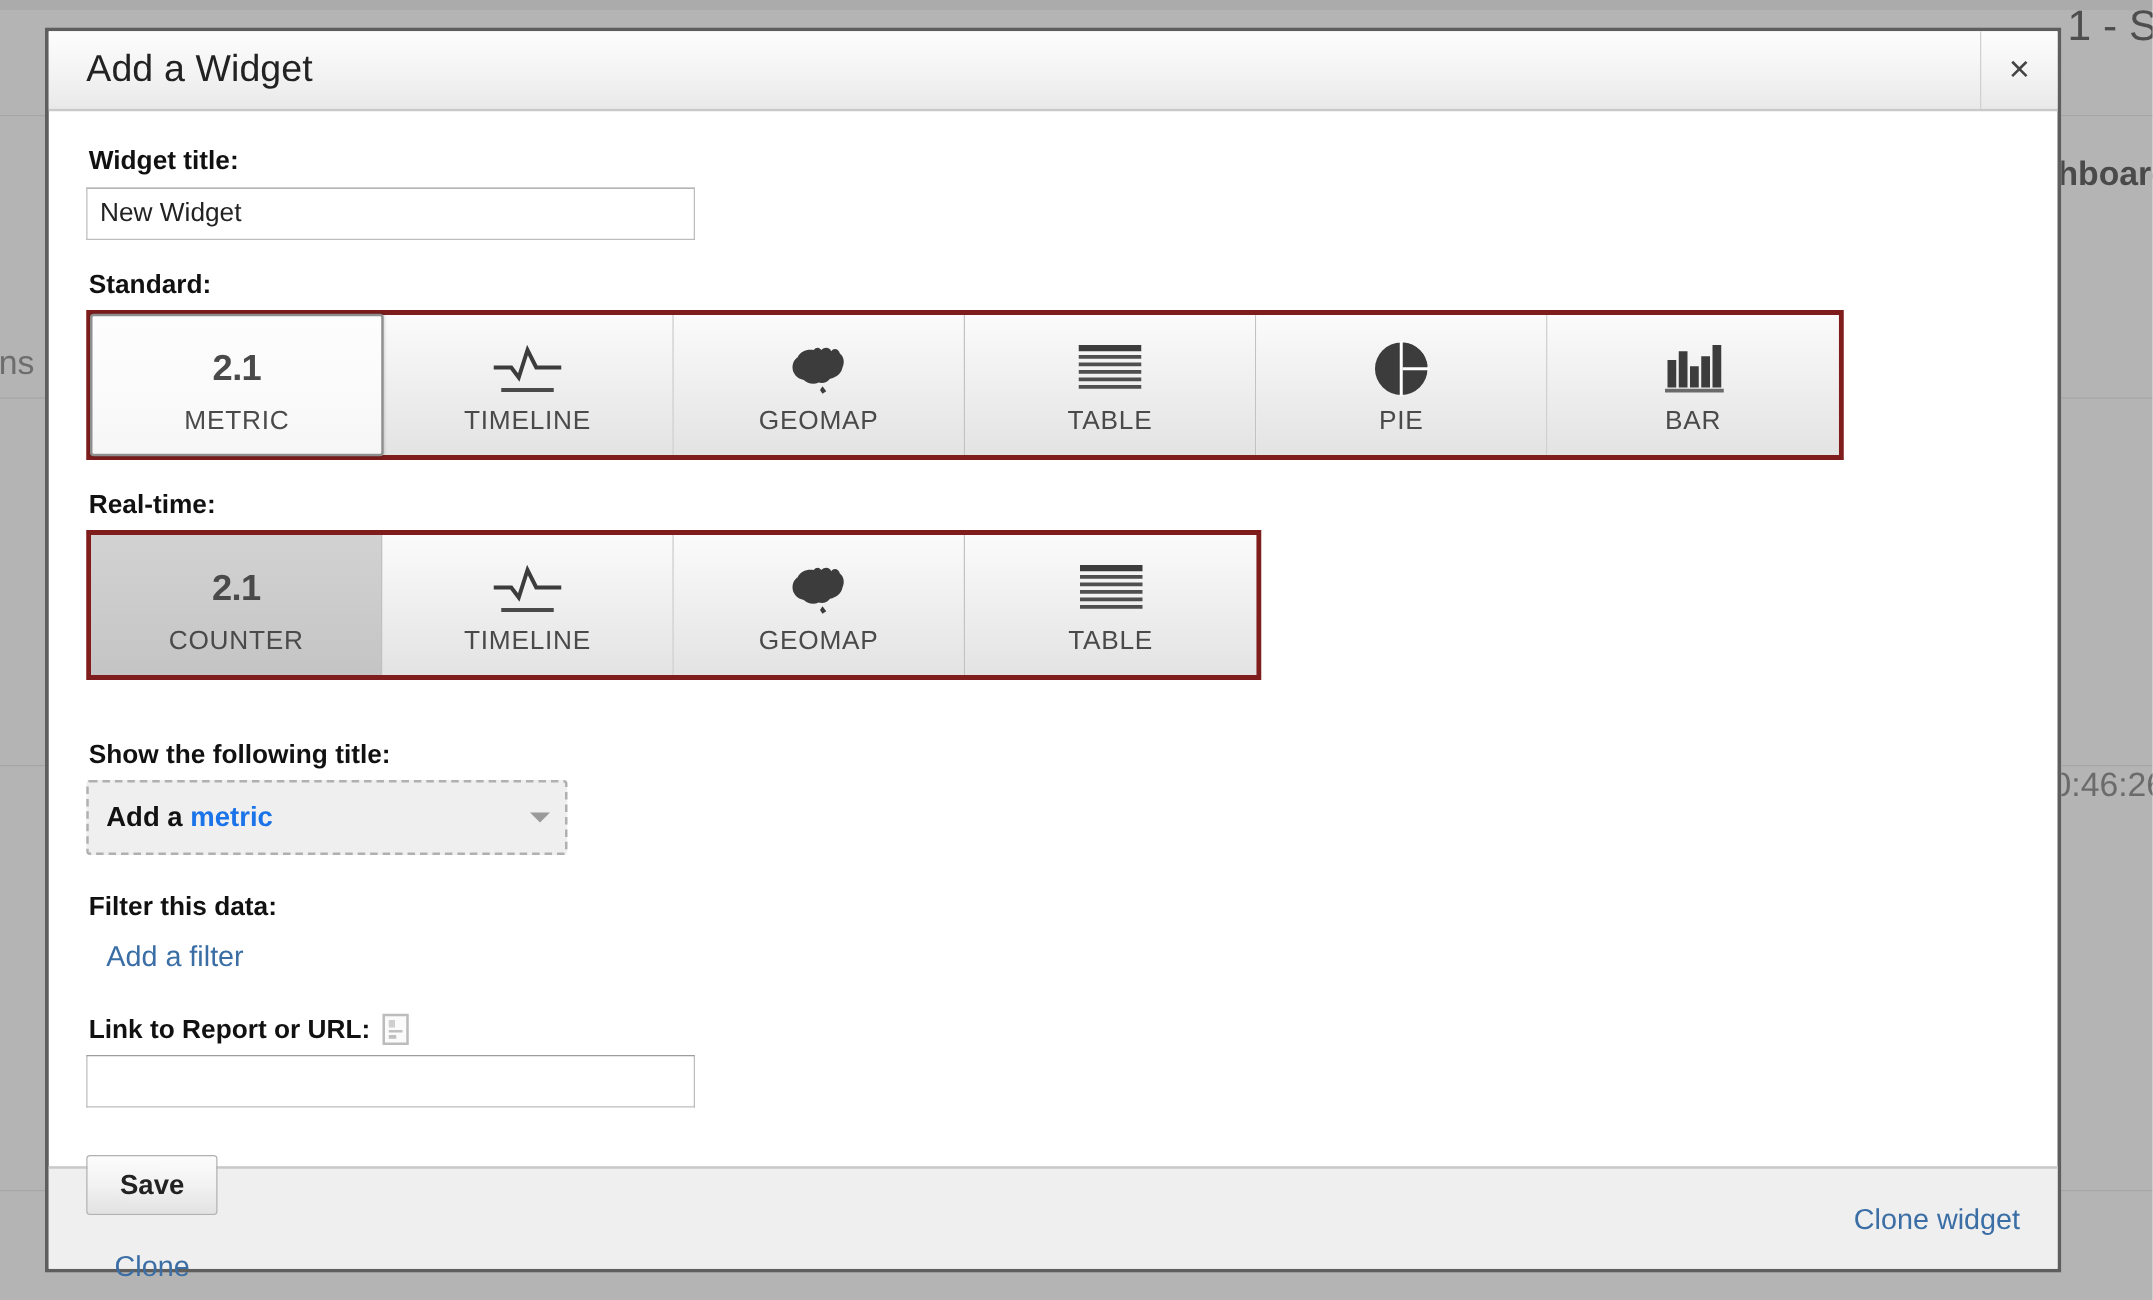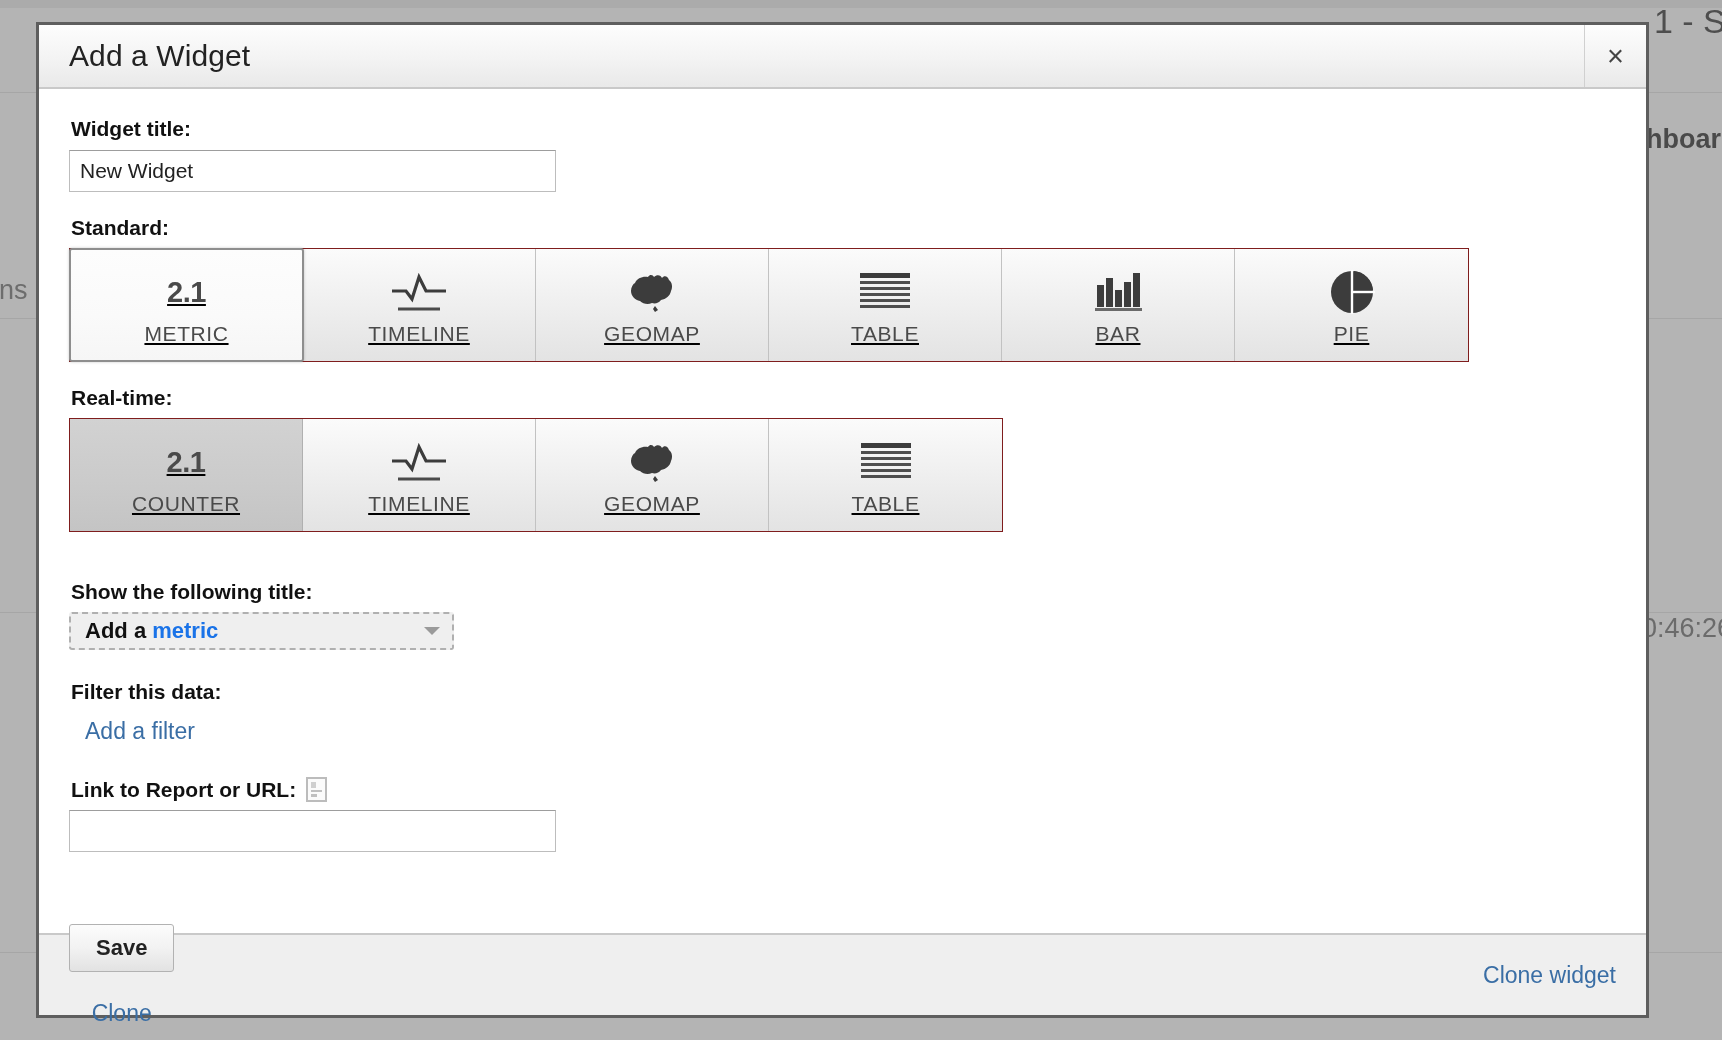--- a/index.html
+++ b/index.html
@@ -53,21 +53,21 @@
     width:487px;height:42px;box-sizing:border-box;
     border:1px solid #bdbdbd;border-top-color:#9d9d9d;
     background:#fff;font-size:21px;color:#222;
     padding:0 10px;outline:none;
     font-family:"Liberation Sans", sans-serif;
   }
 
   .section-label{font-size:21px;font-weight:bold;color:#111;margin:24px 0 8px 2px;}
 
   
-  .type-row{display:flex;border:1px solid #7f1d1d;width:max-content;box-sizing:border-box;text-decoration:underline;}
+  .type-row{display:flex;border:4px solid #7f1d1d;width:max-content;box-sizing:border-box;}
   .type-btn{
     width:233px;height:112px;box-sizing:border-box;
     border-right:1px solid #c2c2c2;
     background:linear-gradient(to bottom,#fbfbfb 0%,#f0f0f0 45%,#e3e3e3 100%);
     display:flex;flex-direction:column;align-items:center;justify-content:center;
     cursor:pointer;position:relative;
   }
   .type-btn:last-child{border-right:none;}
   .type-btn .glyph{
     height:56px;display:flex;align-items:center;justify-content:center;
@@ -83,21 +83,21 @@
     z-index:2;margin:-1px -1px -1px -1px;
     width:235px;height:114px;
   }
   .type-btn.pressed{
     background:linear-gradient(to bottom,#d2d2d2 0%,#cbcbcb 55%,#c4c4c4 100%);
     border-right:1px solid #b0b0b0;
   }
 
   
   #metric-select{
-    width:385px;height:38px;box-sizing:border-box;
+    width:385px;height:60px;box-sizing:border-box;
     border:2px dashed #b0b0b0;border-radius:3px;
     background:#efefef;
     display:flex;align-items:center;justify-content:space-between;
     padding:0 12px 0 14px;cursor:pointer;margin-top:2px;
   }
   #metric-select .mtext{font-size:22px;font-weight:bold;color:#111;}
   #metric-select .mtext .blue{color:#1a73e8;}
   .caret{
     width:0;height:0;border-left:8px solid transparent;border-right:8px solid transparent;
     border-top:8px solid #9a9a9a;
@@ -198,41 +198,41 @@
               <rect x="4" y="16" width="50" height="3" fill="#4f4f4f"></rect>
               <rect x="4" y="22" width="50" height="3" fill="#4f4f4f"></rect>
               <rect x="4" y="28" width="50" height="3" fill="#4f4f4f"></rect>
               <rect x="4" y="34" width="50" height="3" fill="#4f4f4f"></rect>
             </svg>
           </span>
           <span class="tlabel">TABLE</span>
         </div>
         <div class="type-btn">
           <span class="glyph">
+            <svg width="50" height="50" viewBox="0 0 50 50">
+              <circle cx="25" cy="25" r="21" fill="#3c3c3c"></circle>
+              <path d="M27 4 A21 21 0 0 1 46 23 L27 23 Z" fill="#3c3c3c"></path>
+              <line x1="25" y1="3" x2="25" y2="47" stroke="#ffffff" stroke-width="2.4"></line>
+              <line x1="26" y1="25" x2="48" y2="25" stroke="#ffffff" stroke-width="2.4"></line>
+            </svg>
+          </span>
+          <span class="tlabel">PIE</span>
+        </div>
+        <div class="type-btn">
+          <span class="glyph">
             <svg width="56" height="46" viewBox="0 0 56 46">
               <rect x="7" y="16" width="7" height="22" fill="#3c3c3c"></rect>
               <rect x="16" y="9" width="7" height="29" fill="#3c3c3c"></rect>
               <rect x="25" y="21" width="7" height="17" fill="#3c3c3c"></rect>
               <rect x="34" y="13" width="7" height="25" fill="#3c3c3c"></rect>
               <rect x="43" y="4" width="7" height="34" fill="#3c3c3c"></rect>
               <rect x="5" y="39" width="47" height="3" fill="#6a6a6a"></rect>
             </svg>
           </span>
           <span class="tlabel">BAR</span>
-        </div>
-        <div class="type-btn">
-          <span class="glyph">
-            <svg width="50" height="50" viewBox="0 0 50 50">
-              <circle cx="25" cy="25" r="21" fill="#3c3c3c"></circle>
-              <path d="M27 4 A21 21 0 0 1 46 23 L27 23 Z" fill="#3c3c3c"></path>
-              <line x1="25" y1="3" x2="25" y2="47" stroke="#ffffff" stroke-width="2.4"></line>
-              <line x1="26" y1="25" x2="48" y2="25" stroke="#ffffff" stroke-width="2.4"></line>
-            </svg>
-          </span>
-          <span class="tlabel">PIE</span>
         </div>
       </div>
 
     
     <div class="section-label">Real-time:</div>
     <div class="type-row" id="realtime-row">
         <div class="type-btn pressed">
           <span class="glyph">
             <span class="num">2.1</span>
           </span>

